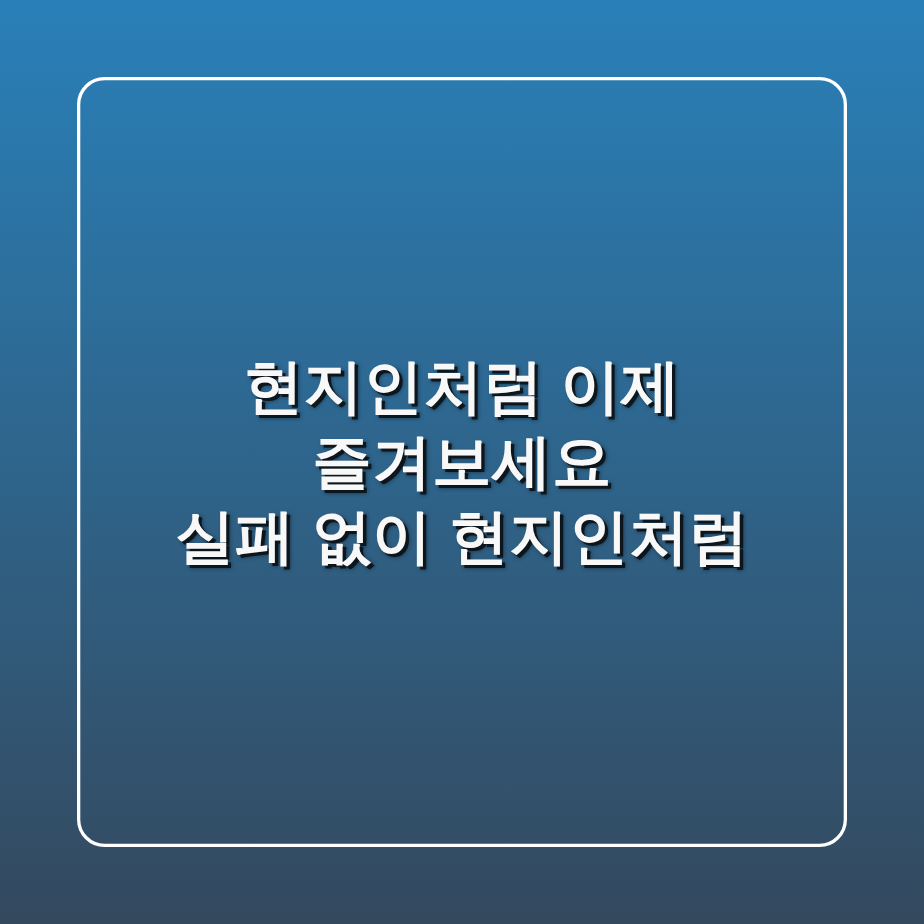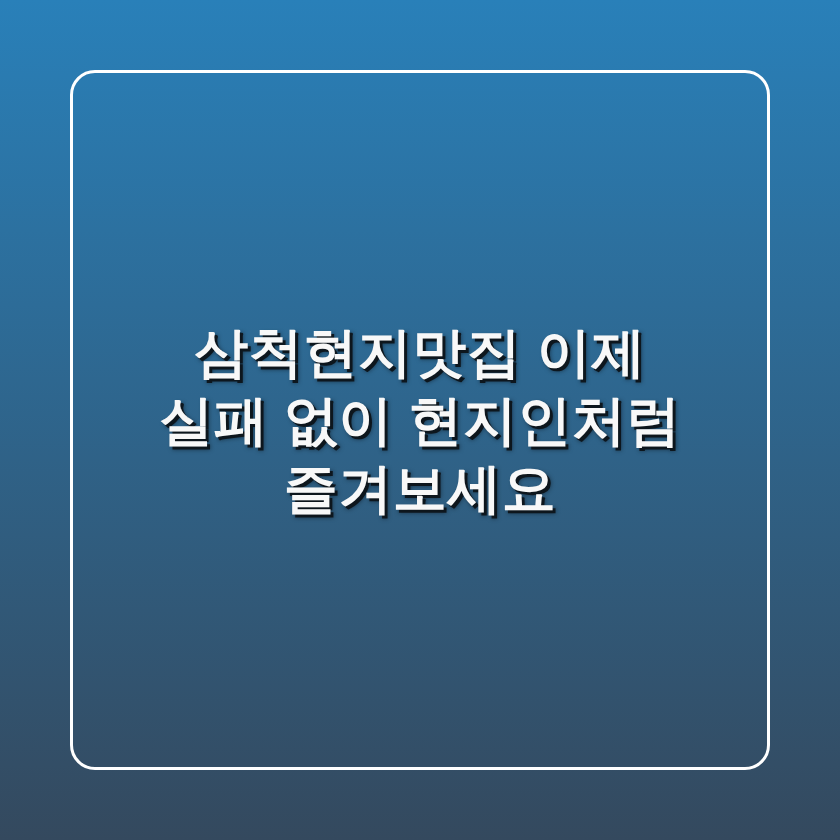--- a/index.html
+++ b/index.html
@@ -63,18 +63,18 @@
   }
 </style>
 </head>
 <body>
 
 <div id="card">
 
   <div id="frame"></div>
 
   <div id="headline">
-    <span class="headline-line">삼척현지맛집 이제</span>
+    <span class="headline-line">현지인처럼 이제</span>
+    <span class="headline-line">즐겨보세요</span>
     <span class="headline-line">실패 없이 현지인처럼</span>
-    <span class="headline-line">즐겨보세요</span>
   </div>
 
 </div>
 
 </body></html>

